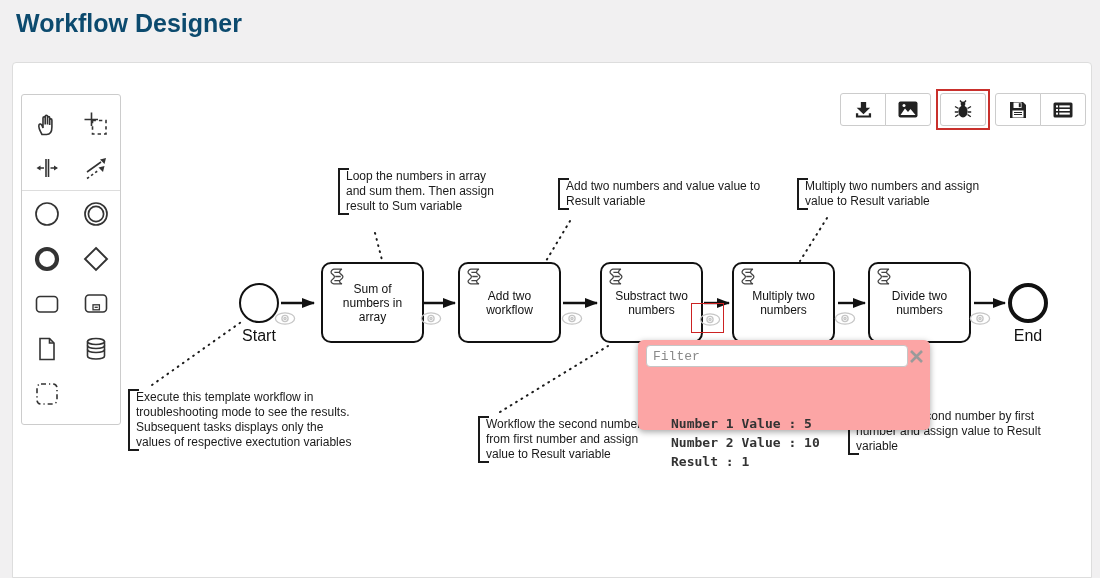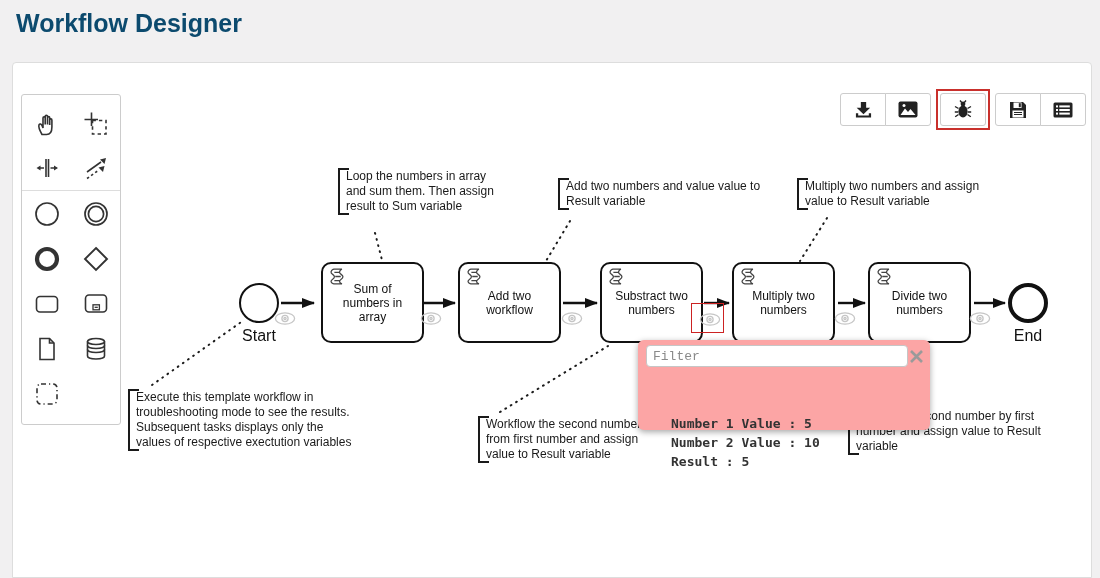--- a/index.html
+++ b/index.html
@@ -318,17 +318,17 @@
   <div class="popup">
     <input class="popup-filter" type="text" placeholder="Filter" style="">
     <div class="popup-close">
       <svg width="15" height="15" viewBox="0 0 15 15">
           <path d="M2 2 L13 13 M13 2 L2 13" stroke="#9a9a9a" stroke-width="2.6"></path>
         </svg>
     </div>
     <div class="popup-lines">
       <div>Number 1 Value : 5</div>
       <div>Number 2 Value : 10</div>
-      <div>Result : 5</div>
+      <div>Result : 1</div>
     </div>
   </div>
 
 </div>
 
 </body></html>

